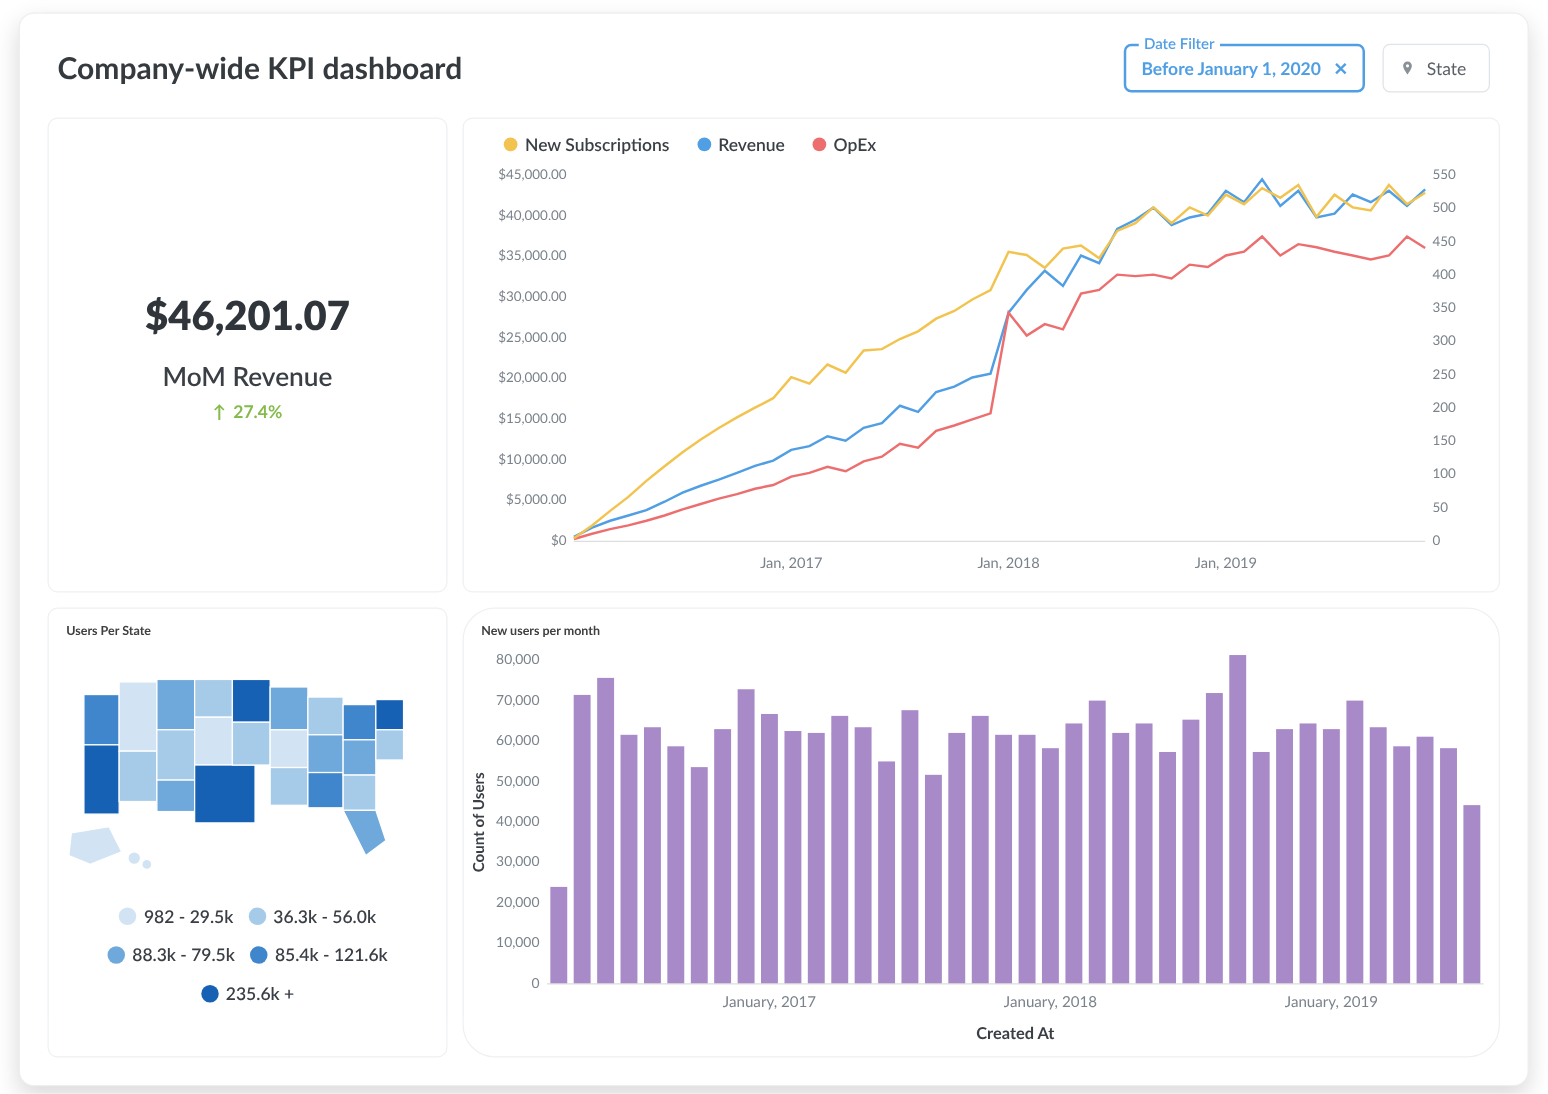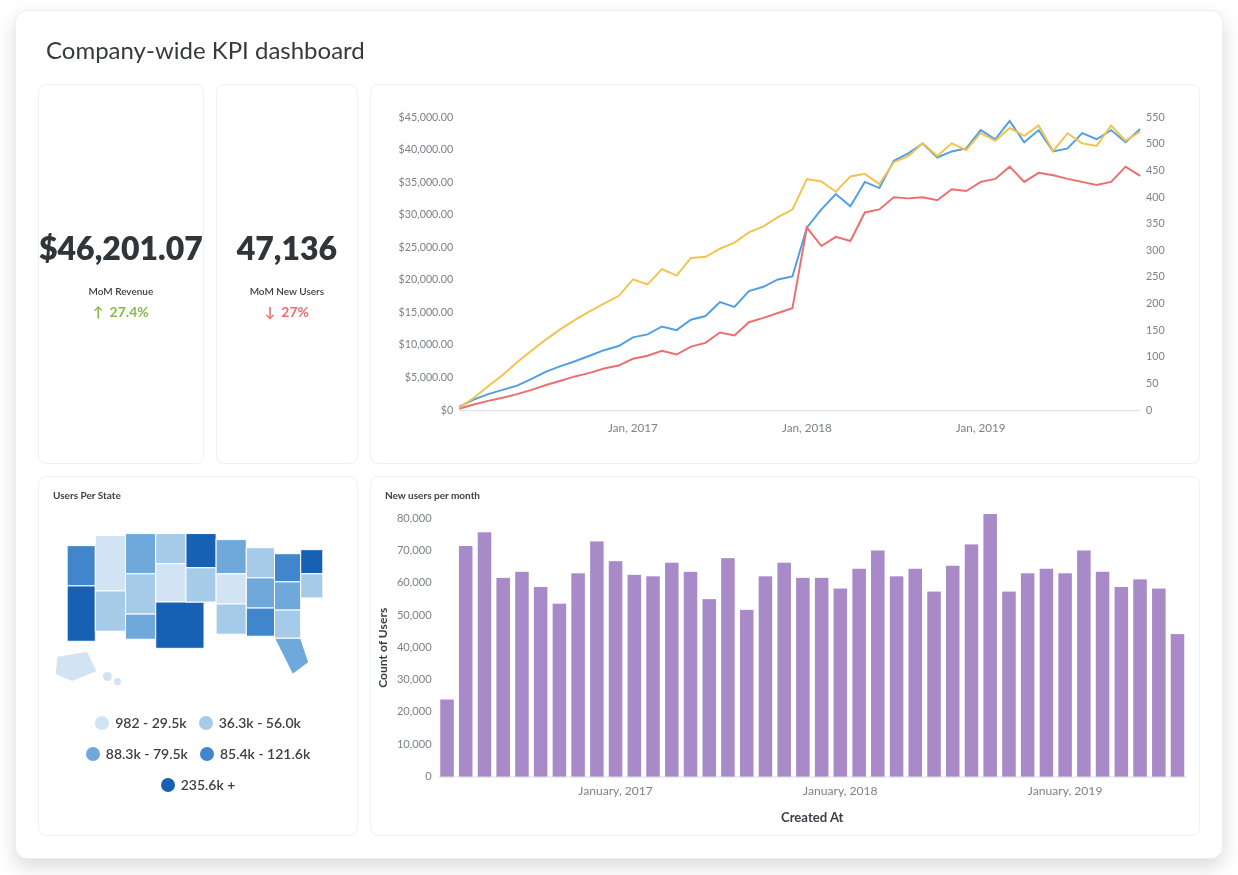--- a/index.html
+++ b/index.html
@@ -1,33 +1,33 @@
 <!DOCTYPE html>
 <html><head>
 <meta charset="utf-8">
 <style>
   * { box-sizing: border-box; }
   html, body { margin: 0; padding: 0; font-family: -apple-system, BlinkMacSystemFont, "Segoe UI", "Lato", "Helvetica Neue", sans-serif; color: #606c76; font-size: 14px; }
   body { background: #fff; width: 1238px; height: 875px; }
   .card-shadow { position: relative; width: 1208px; margin: 10px auto 0; border: 1px solid #eee; border-radius: 12px; background: #fff; padding: 18px 22px 22px; box-shadow: 0 8px 20px rgba(0,0,0,0.15); }
   .top { display: flex; align-items: center; justify-content: space-between; margin-bottom: 14px; padding: 6px 8px 6px 8px;}
-  .title { font-size: 24px; font-weight: 400; color: #353a3f; }
+  .title { font-size: 24px; font-weight: 700; color: #353a3f; }
   .filters { display: flex; gap: 14px; }
   .pill { position: relative; border: 2px solid #509ee3; border-radius: 6px; padding: 8px 12px; display: flex; align-items: center; gap: 10px; }
   .pill .legend-label { position: absolute; top: -10px; left: 10px; background: #fff; padding: 0 4px; color: #509ee3; font-size: 12px; font-weight: 600; }
   .pill .text { color: #509ee3; font-weight: 700; }
   .pill .close { color: #509ee3; font-weight: 700; cursor: pointer; }
   .state-pill { border: 1px solid #e0e4e8; border-radius: 6px; padding: 10px 18px 10px 12px; display: flex; align-items: center; gap: 8px; color: #5b6066; }
   .state-pill .pin { width: 14px; height: 14px; }
   .grid { display: grid; grid-template-columns: 320px 1fr; grid-template-rows: 380px 360px; gap: 12px; }
   .panel { border: 1px solid #eef0f2; border-radius: 8px; background: #fff; }
-  .kpi-col { display: flex; flex-direction: row; gap: 12px; }
+  .kpi-col { display: flex; flex-direction: column; gap: 12px; }
   .kpi { flex: 1; display: flex; flex-direction: column; align-items: center; justify-content: center; }
   .kpi .val { font-size: 32px; font-weight: 800; color: #2f353b; }
-  .kpi .label { font-size: 10px; font-weight: 600; color: #3a3f45; margin-top: 18px; }
+  .kpi .label { font-size: 21px; font-weight: 600; color: #3a3f45; margin-top: 18px; }
   .kpi .delta { font-size: 14px; font-weight: 700; margin-top: 6px; display: flex; align-items: center; gap: 6px;}
   .up { color: #84bb4c; }
   .down { color: #ed6e6e; }
   .panel-title { font-size: 10px; font-weight: 700; color: #404040; padding: 12px 14px 0 14px;}
   .line-panel { padding: 6px 14px 6px 14px; display:flex; flex-direction:column;}
   .legend-row { display: flex; gap: 22px; padding: 6px 6px 2px 18px; font-weight: 600; color: #3a3f45;}
   .dot { width: 11px; height: 11px; border-radius: 50%; display: inline-block; margin-right: 6px; }
   .map-wrap { padding: 0 8px 10px; }
   .map-legend { display: flex; flex-wrap: wrap; justify-content: center; gap: 14px 12px; font-size: 14px; font-weight: 600; color: #3a3f45; padding: 0 4px;}
   .map-legend .item { display: flex; align-items: center; gap: 6px;}
@@ -43,44 +43,54 @@
   .ylabel { font-size: 12px; font-weight: 700; fill: #3a3f45; }
   .xlabel { font-size: 13px; font-weight: 700; fill: #3a3f45; text-anchor: middle;}
 </style>
 </head>
 <body>
 
 <div class="card-shadow">
 
   <div class="top">
     <div class="title">Company-wide KPI dashboard</div>
+    <div class="filters">
+      <div class="pill">
+        <span class="legend-label">Date Filter</span>
+        <span class="text">Before January 1, 2020</span>
+        <span class="close">✕</span>
+      </div>
+      <div class="state-pill">
+        <svg class="pin" viewBox="0 0 24 24">
+            <path fill="#8a9097" d="M12 2C8.7 2 6 4.7 6 8c0 4.5 6 12 6 12s6-7.5 6-12c0-3.3-2.7-6-6-6zm0 8.2A2.2 2.2 0 1 1 12 5.8a2.2 2.2 0 0 1 0 4.4z"></path>
+          </svg>
+        <span>State</span>
+      </div>
+    </div>
   </div>
 
   <div class="grid">
 
     <div class="kpi-col">
       <div class="panel kpi">
         <div class="val">$46,201.07</div>
         <div class="label">MoM Revenue</div>
         <div class="delta up">
           <span>↑</span>
           <span>27.4%</span>
         </div>
       </div>
-      <div class="panel kpi">
-        <div class="val">47,136</div>
-        <div class="label">MoM New Users</div>
-        <div class="delta down">
-          <span>↓</span>
-          <span>27%</span>
-        </div>
-      </div>
     </div>
 
     <div class="panel line-panel">
+      <div class="legend-row">
+        <span><span class="dot" style="background:#f2c34e"></span><span>New Subscriptions</span></span>
+        <span><span class="dot" style="background:#509ee3"></span><span>Revenue</span></span>
+        <span><span class="dot" style="background:#ed6e6e"></span><span>OpEx</span></span>
+      </div>
       <svg id="line-svg" viewBox="0 0 820 340" style="flex:1">
           <text class="tick" x="70" y="313" text-anchor="end">$0</text>
           <text class="tick" x="70" y="279.6666666666667" text-anchor="end">$5,000.00</text>
           <text class="tick" x="70" y="246.33333333333334" text-anchor="end">$10,000.00</text>
           <text class="tick" x="70" y="213" text-anchor="end">$15,000.00</text>
           <text class="tick" x="70" y="179.66666666666669" text-anchor="end">$20,000.00</text>
           <text class="tick" x="70" y="146.33333333333331" text-anchor="end">$25,000.00</text>
           <text class="tick" x="70" y="113" text-anchor="end">$30,000.00</text>
           <text class="tick" x="70" y="79.66666666666666" text-anchor="end">$35,000.00</text>
           <text class="tick" x="70" y="46.33333333333337" text-anchor="end">$40,000.00</text>
@@ -160,21 +170,21 @@
             <span class="sw" style="background:#3f86cd"></span>
             <span>85.4k - 121.6k</span>
           </div>
           <div class="item">
             <span class="sw" style="background:#1661b3"></span>
             <span>235.6k +</span>
           </div>
         </div>
     </div>
 
-    <div class="panel" style="display:flex;flex-direction:column;padding-bottom:4px;">
+    <div class="panel" style="display:flex;flex-direction:column;padding-bottom:4px;border-radius:26px;">
       <div class="panel-title">New users per month</div>
       <svg id="bar-svg" viewBox="0 0 820 320" style="flex:1">
           <text class="tick" x="60" y="273" text-anchor="end">0</text>
           <text class="tick" x="60" y="241" text-anchor="end">10,000</text>
           <text class="tick" x="60" y="209" text-anchor="end">20,000</text>
           <text class="tick" x="60" y="177" text-anchor="end">30,000</text>
           <text class="tick" x="60" y="145" text-anchor="end">40,000</text>
           <text class="tick" x="60" y="113" text-anchor="end">50,000</text>
           <text class="tick" x="60" y="81" text-anchor="end">60,000</text>
           <text class="tick" x="60" y="49" text-anchor="end">70,000</text>

